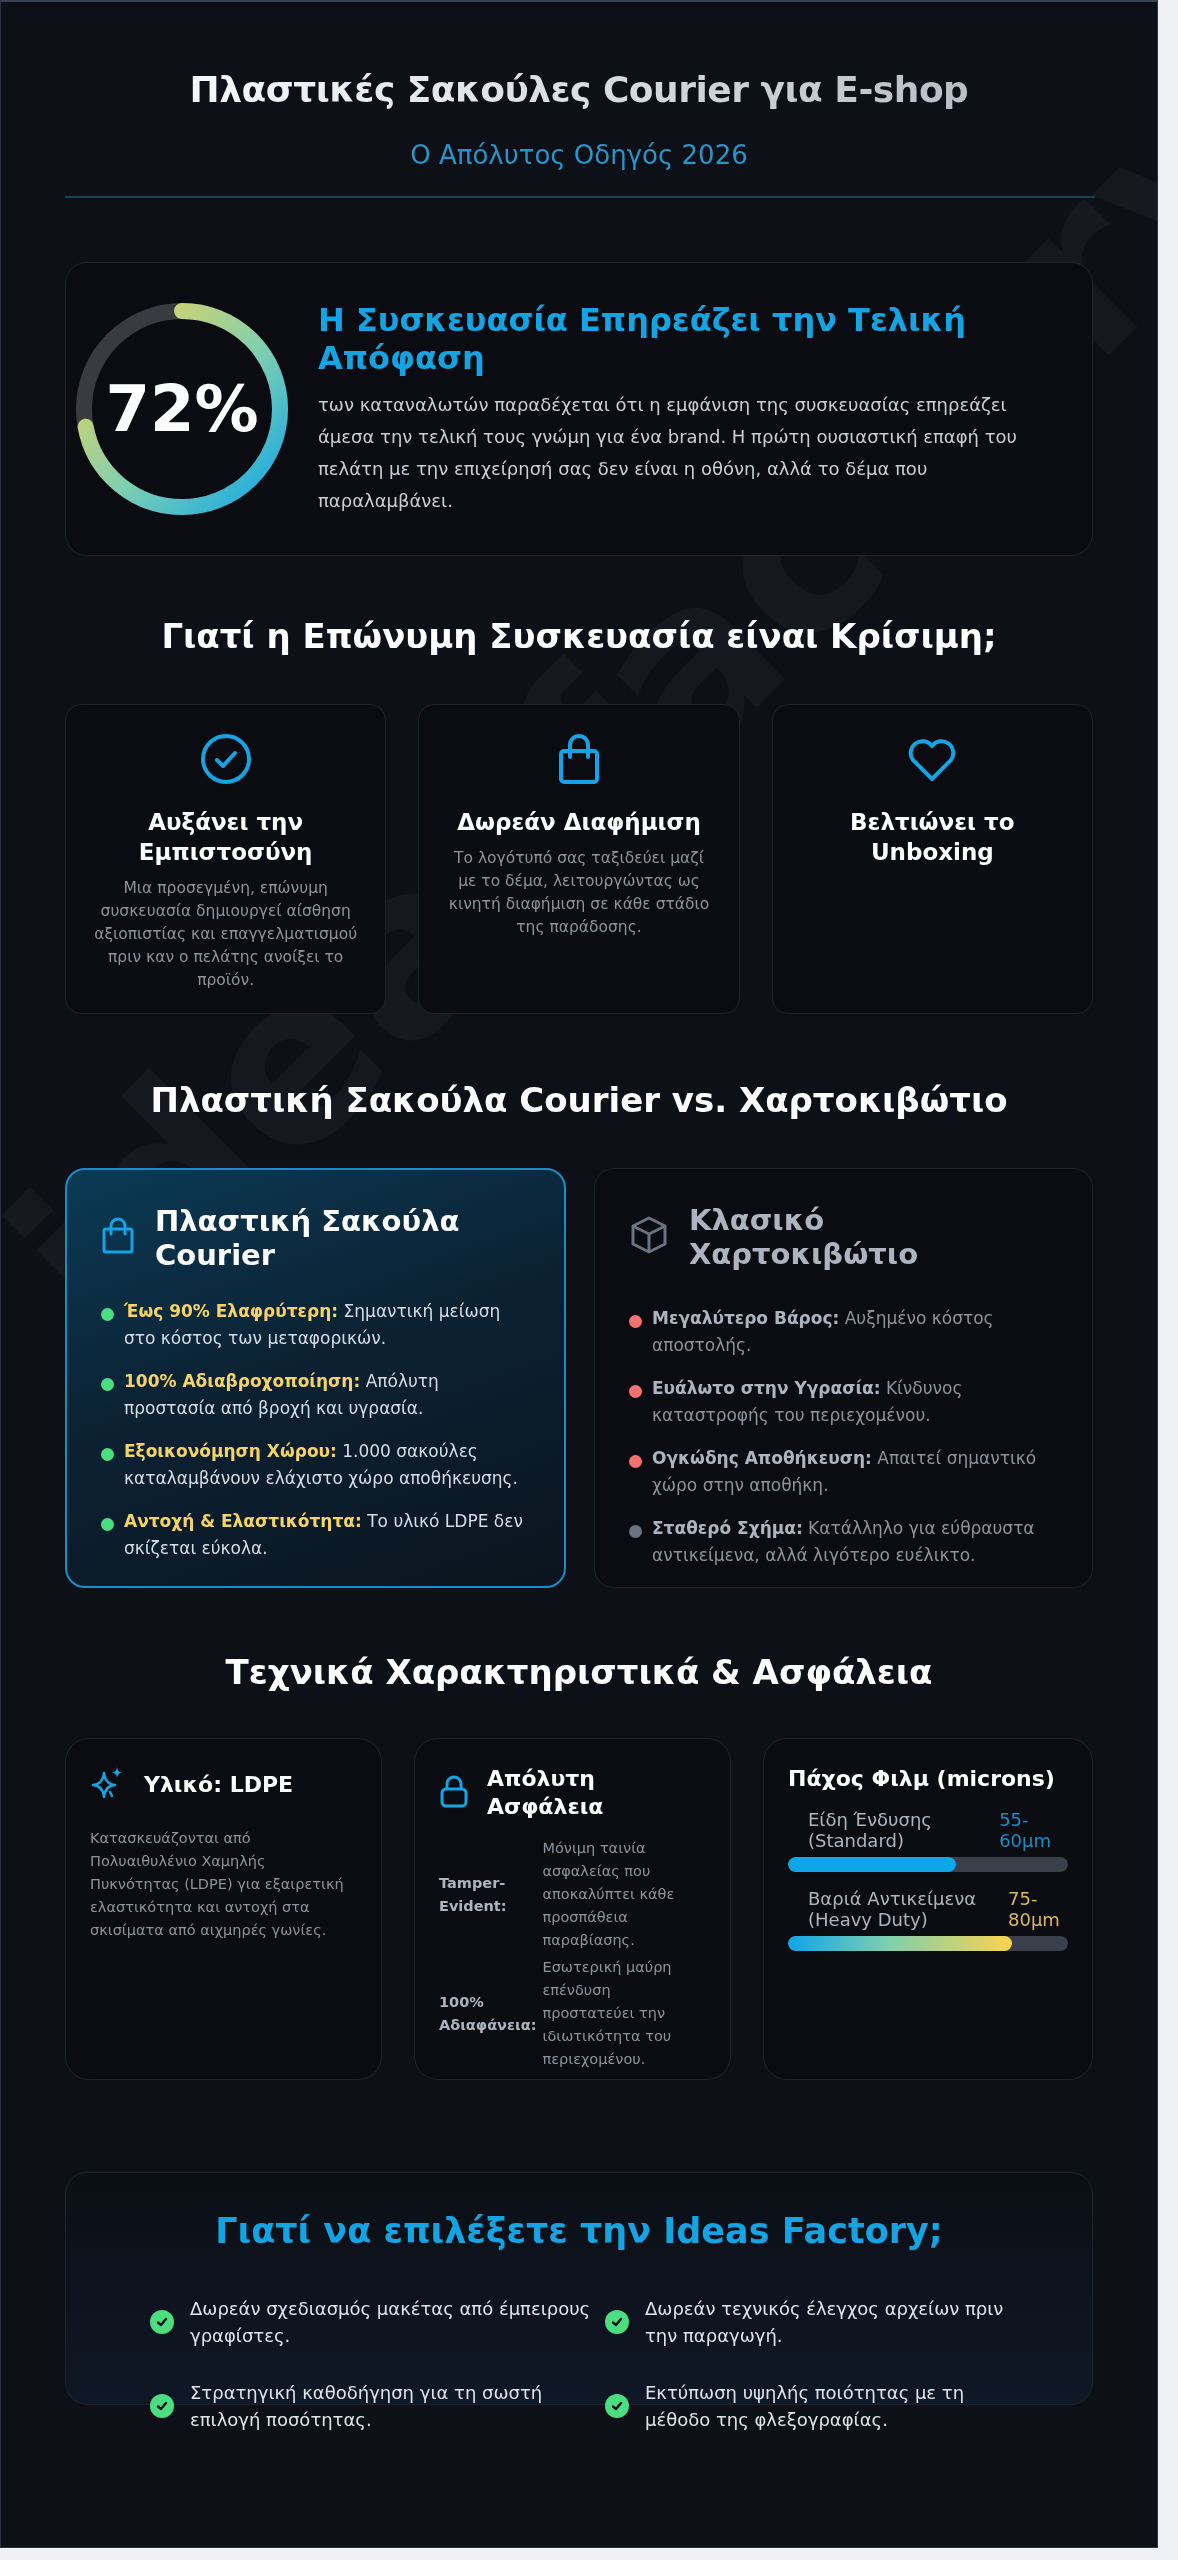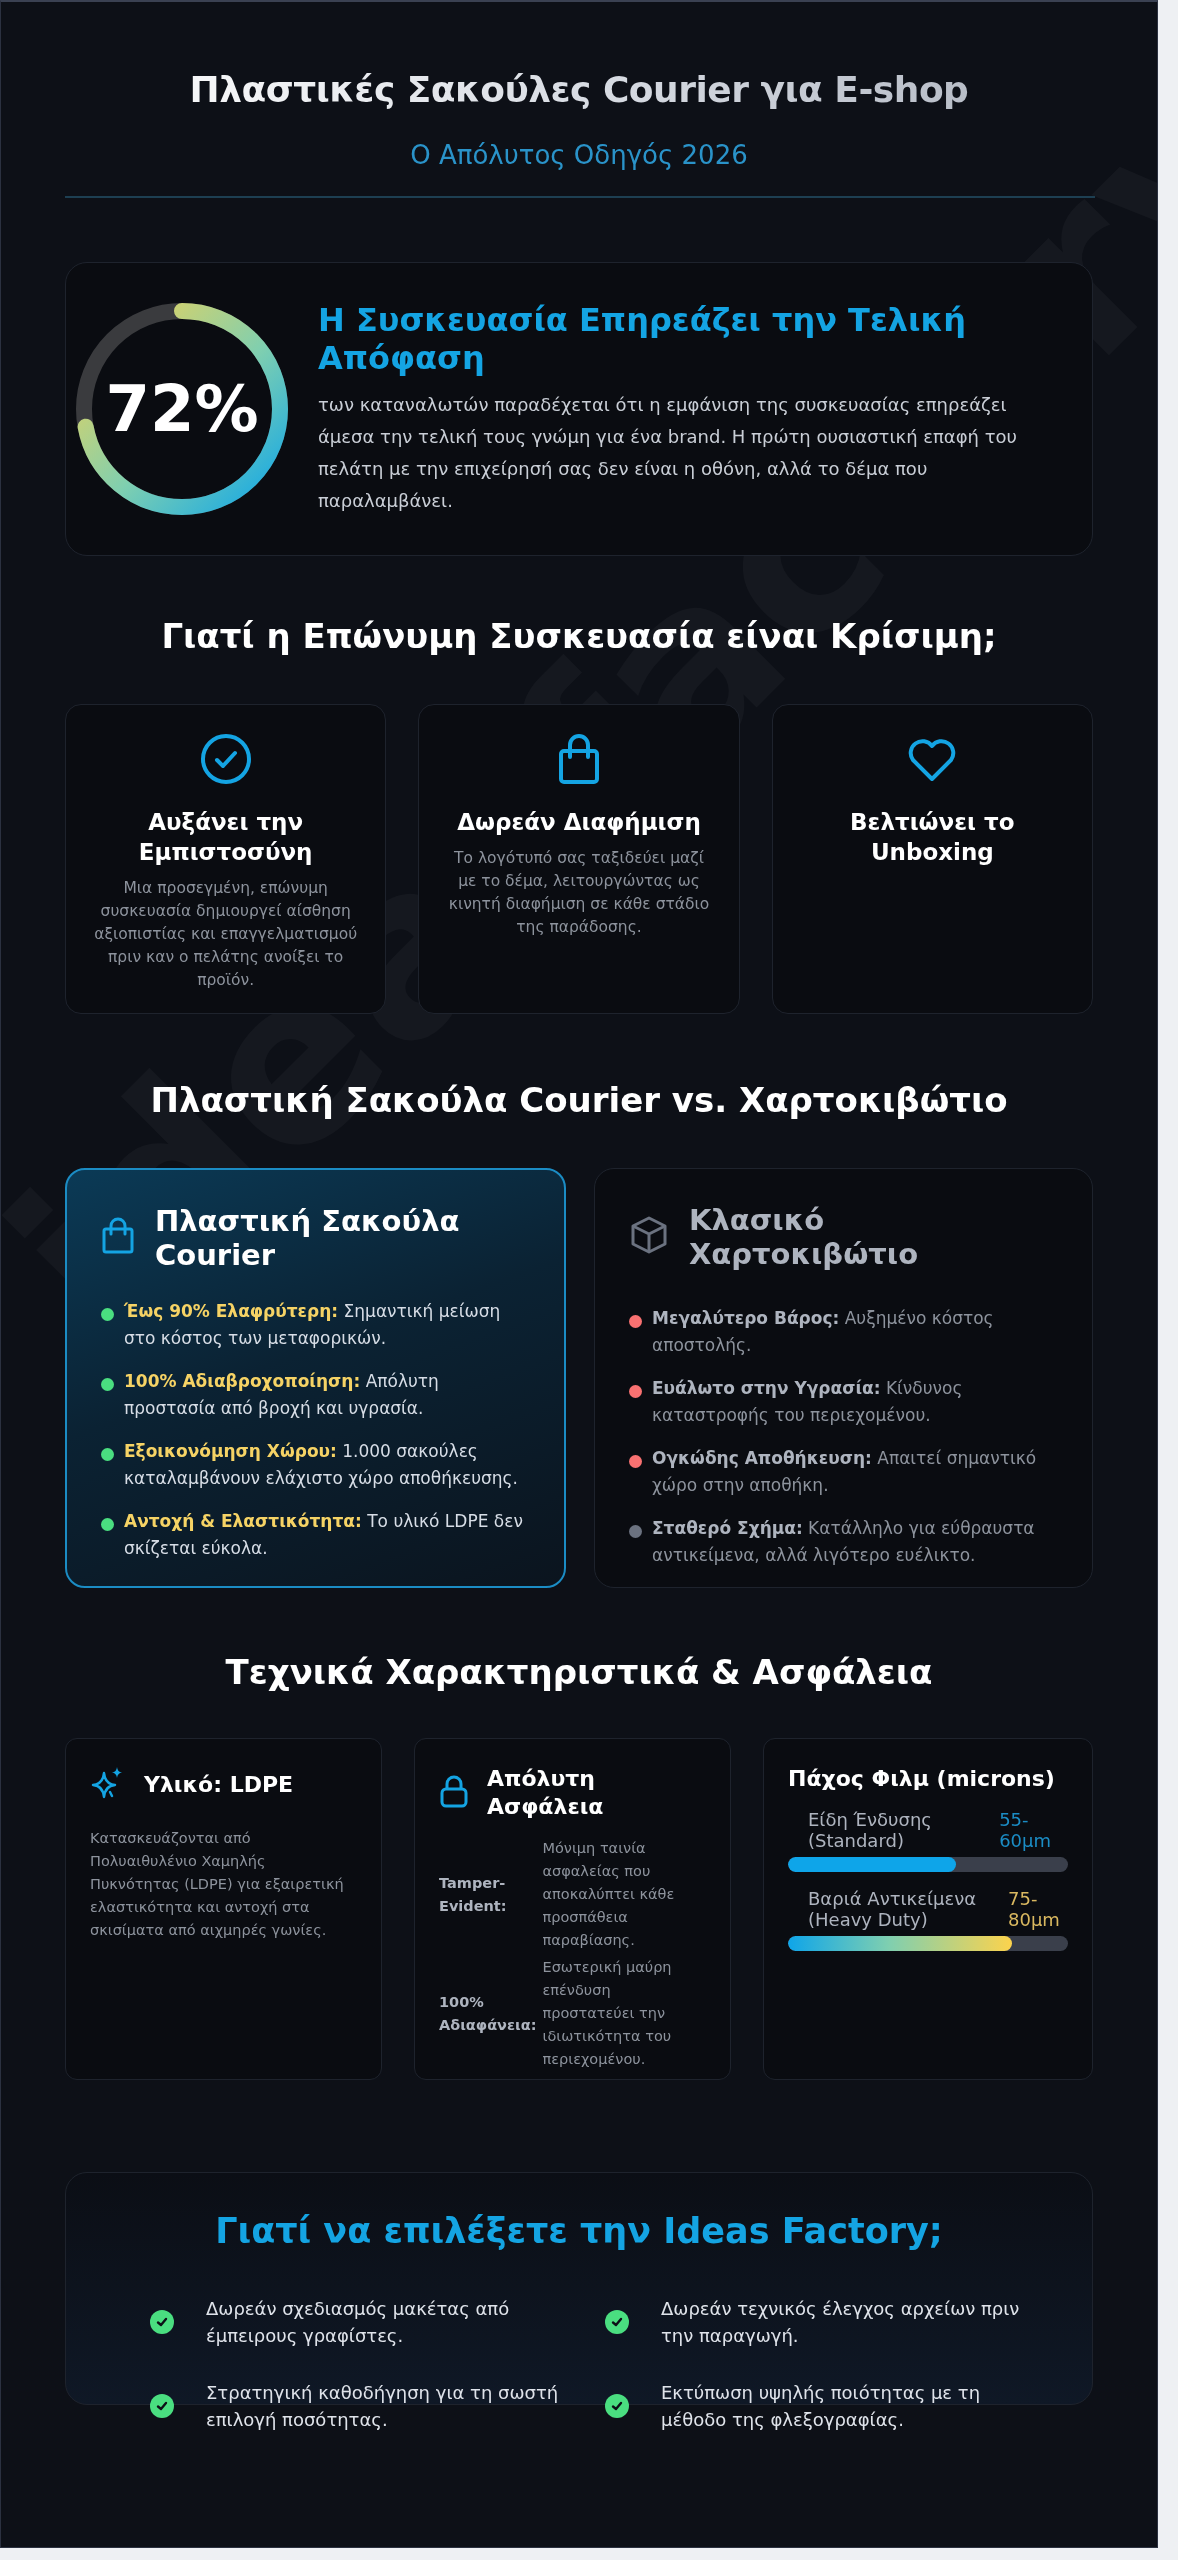--- a/index.html
+++ b/index.html
@@ -101,21 +101,21 @@
   .ccard.good li { color: #d7dde6; }
   .ccard.good li b { color: #f6d365; }
   .ccard.bad li { color: #8d939d; }
   .ccard.bad li b { color: #aeb4bf; }
   .ccard.bad ul { margin-top: 34px; }
   .ccard.bad li { margin-bottom: 16px; }
 
   
   .tech { display: flex; gap: 32px; margin-top: 46px; }
   .tcard {
-    flex: 1; height: 342px; border: 1px solid #1e232d; border-radius: 12px;
+    flex: 1; height: 342px; border: 1px solid #1e232d; border-radius: 24px;
     background: #0a0c11; padding: 26px 24px;
   }
   .tcard .thead { display: flex; align-items: center; gap: 18px; }
   .tcard h3 { color: #ffffff; font-size: 22px; line-height: 28px; font-weight: bold; }
   .tcard p.body { color: #8d939d; font-size: 14.5px; line-height: 23px; margin-top: 22px; }
   .sec-table { margin-top: 14px; width: 100%; border-collapse: collapse; }
   .sec-table td { vertical-align: middle; font-size: 14.5px; line-height: 23px; padding: 2px 0; }
   .sec-table td.k { color: #aeb4bf; font-weight: bold; padding-right: 6px; }
   .sec-table td.v { color: #8d939d; }
   .bar-row { margin-top: 16px; }
@@ -130,21 +130,21 @@
     margin-top: 92px; height: 233px;
     border: 1px solid #1e232d; border-radius: 22px;
     background: linear-gradient(180deg, #0b0e15 0%, #0f1826 100%);
     padding-top: 38px;
   }
   .why h2 { text-align: center; color: #14a4e3; font-size: 35px; font-weight: bold; }
   .why-grid {
     display: grid; grid-template-columns: 455px 420px; column-gap: 0;
     row-gap: 30px; margin: 44px 0 0 84px;
   }
-  .why-item { display: flex; align-items: center; gap: 32px; font-size: 18px; line-height: 27px; color: #dfe3ea; }
+  .why-item { display: flex; align-items: center; gap: 16px; font-size: 18px; line-height: 27px; color: #dfe3ea; }
   .check { width: 24px; height: 24px; flex: 0 0 24px; border-radius: 50%; background: #4ade80; display: flex; align-items: center; justify-content: center; }
 </style>
 </head>
 <body>
 
 <div class="page">
   <div class="watermark">ideasfactory.gr</div>
 
   <div class="content">
 

